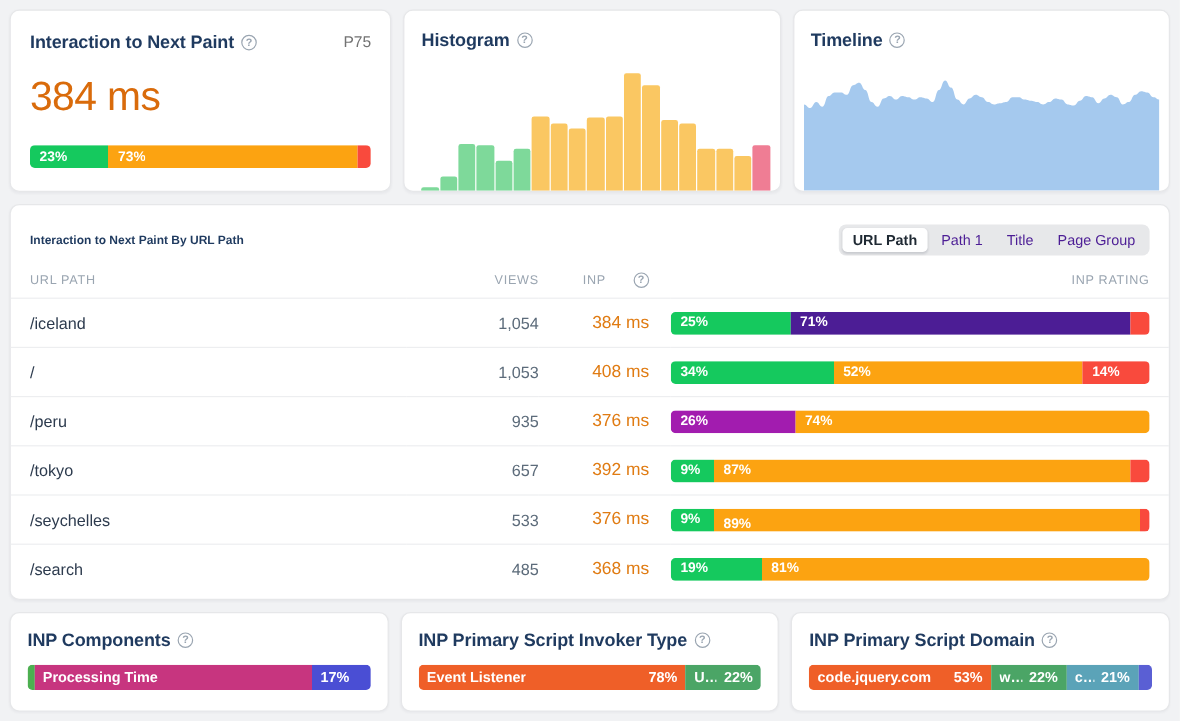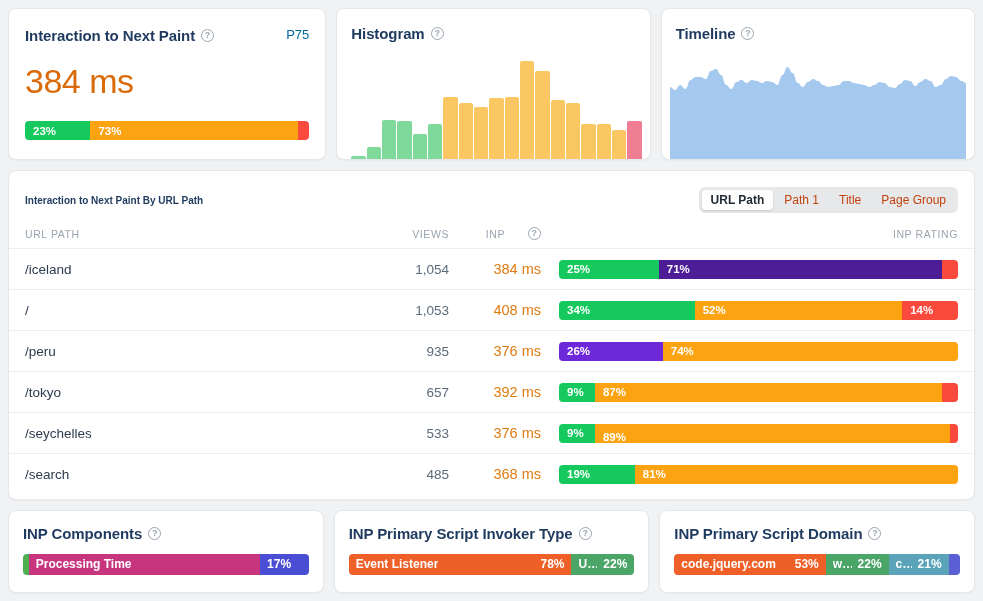--- a/index.html
+++ b/index.html
@@ -34,21 +34,21 @@
     width: 13px; height: 13px; border-radius: 50%;
     border: 1.3px solid #9aa5b1;
     color: #9aa5b1; font-size: 9px; font-weight: bold;
     display: inline-flex; align-items: center; justify-content: center;
     line-height: 1; flex: 0 0 auto;
     font-family: "Liberation Sans", sans-serif;
   }
 
   .inp-card { padding: 18px 16px 0 16px; }
   .inp-head { display: flex; align-items: flex-start; justify-content: space-between; }
-  .p75 { font-size: 13px; color: #0369a1; font-weight: normal; }
+  .p75 { font-size: 13px; color: #737373; font-weight: normal; }
   .big-value { font-size: 34px; color: #d96b0b; font-weight: normal; margin-top: 18px; letter-spacing: -0.5px; }
 
   .stacked-bar {
     display: flex; height: 19px; border-radius: 4px; overflow: hidden;
     margin-top: 20px; width: 100%;
   }
   .seg { display: flex; align-items: center; height: 100%; font-size: 11.5px; font-weight: bold; color: #fff; }
   .seg span { padding-left: 8px; white-space: nowrap; overflow: hidden; }
 
   
@@ -69,21 +69,21 @@
   .table-head {
     display: flex; align-items: center; justify-content: space-between;
     padding: 16px 16px 8px 16px;
   }
   .table-title { font-size: 10px; font-weight: bold; color: #1f3a5f; }
 
   .segmented {
     display: flex; background: #e7e8ea; border-radius: 6px; padding: 3px; gap: 2px;
   }
   .seg-btn {
-    font-size: 12px; color: #c2410c; padding: 3px 9px; border-radius: 4px;
+    font-size: 12px; color: #4c1d95; padding: 3px 9px; border-radius: 4px;
     cursor: pointer; white-space: nowrap;
   }
   .seg-btn.active { background: #ffffff; color: #1f2933; font-weight: bold; box-shadow: 0 1px 2px rgba(16,24,40,0.14); }
 
   table { width: 100%; border-collapse: collapse; table-layout: fixed; }
   th {
     font-size: 10.5px; color: #9aa5b1; font-weight: normal; letter-spacing: 0.6px;
     padding: 6px 0 8px 0; text-align: right; vertical-align: bottom;
   }
   th.c-path { text-align: left; padding-left: 16px; width: 330px; }
@@ -243,21 +243,21 @@
                 </div>
               </div>
             </td>
           </tr>
           <tr>
             <td class="c-path">/peru</td>
             <td class="c-views">935</td>
             <td class="c-inp">376 ms</td>
             <td class="c-rating">
               <div class="row-bar">
-                <div class="seg" style="width: 26%; background: #6d28d9;">
+                <div class="seg" style="width: 26%; background: #a21caf;">
                   <span>26%</span>
                 </div>
                 <div class="seg" style="width: 74%; background: rgb(252, 163, 17);">
                   <span>74%</span>
                 </div>
               </div>
             </td>
           </tr>
           <tr>
             <td class="c-path">/tokyo</td>

